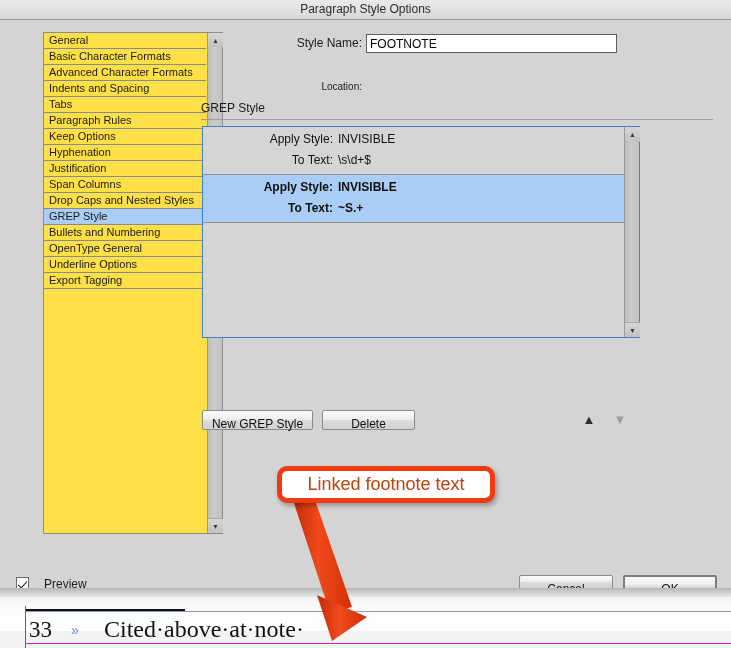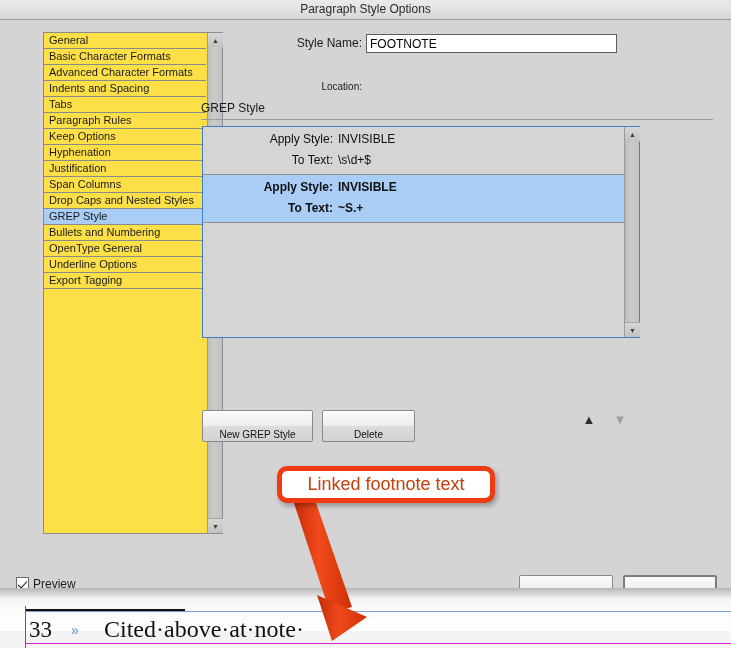--- a/index.html
+++ b/index.html
@@ -129,39 +129,39 @@
   }
 
   
   .btn {
     position: absolute;
     background: linear-gradient(to bottom,#fbfbfb 0%,#ededed 48%,#dcdcdc 52%,#d2d2d2 100%);
     border: 1px solid #8a8a8a;
     border-radius: 2px;
     box-sizing: border-box;
     font-family: "Liberation Sans", sans-serif;
-    font-size: 10px; color: #111;
+    font-size: 12px; color: #111;
     text-align: center;
     cursor: default;
-    padding: 15px;
+    padding: 4px;
   }
   .btn-newgrep { left: 202px; top: 390px; width: 111px; height: 20px; line-height: 18px; }
   .btn-delete  { left: 322px; top: 390px; width: 93px;  height: 20px; line-height: 18px; }
 
   .arrow-btn {
     position: absolute; top: 391px; width: 18px; height: 18px;
     font-size: 13px; text-align: center; line-height: 18px;
   }
   .arrow-up   { left: 580px; color: #2e2e2e; }
   .arrow-down { left: 611px; color: #9d9d9d; }
 
   
   .preview-wrap {
     position: absolute; left: 16px; top: 557px;
-    display: flex; align-items: flex-start; gap: 4px;
+    display: flex; align-items: flex-start; gap: 15px;
   }
   .checkbox {
     width: 13px; height: 13px;
     background: #fdfdfd; border: 1px solid #6a6a6a;
     box-sizing: border-box;
     position: relative;
   }
   .checkbox::after {
     content: ""; position: absolute;
     left: 3px; top: 1px; width: 4px; height: 8px;

